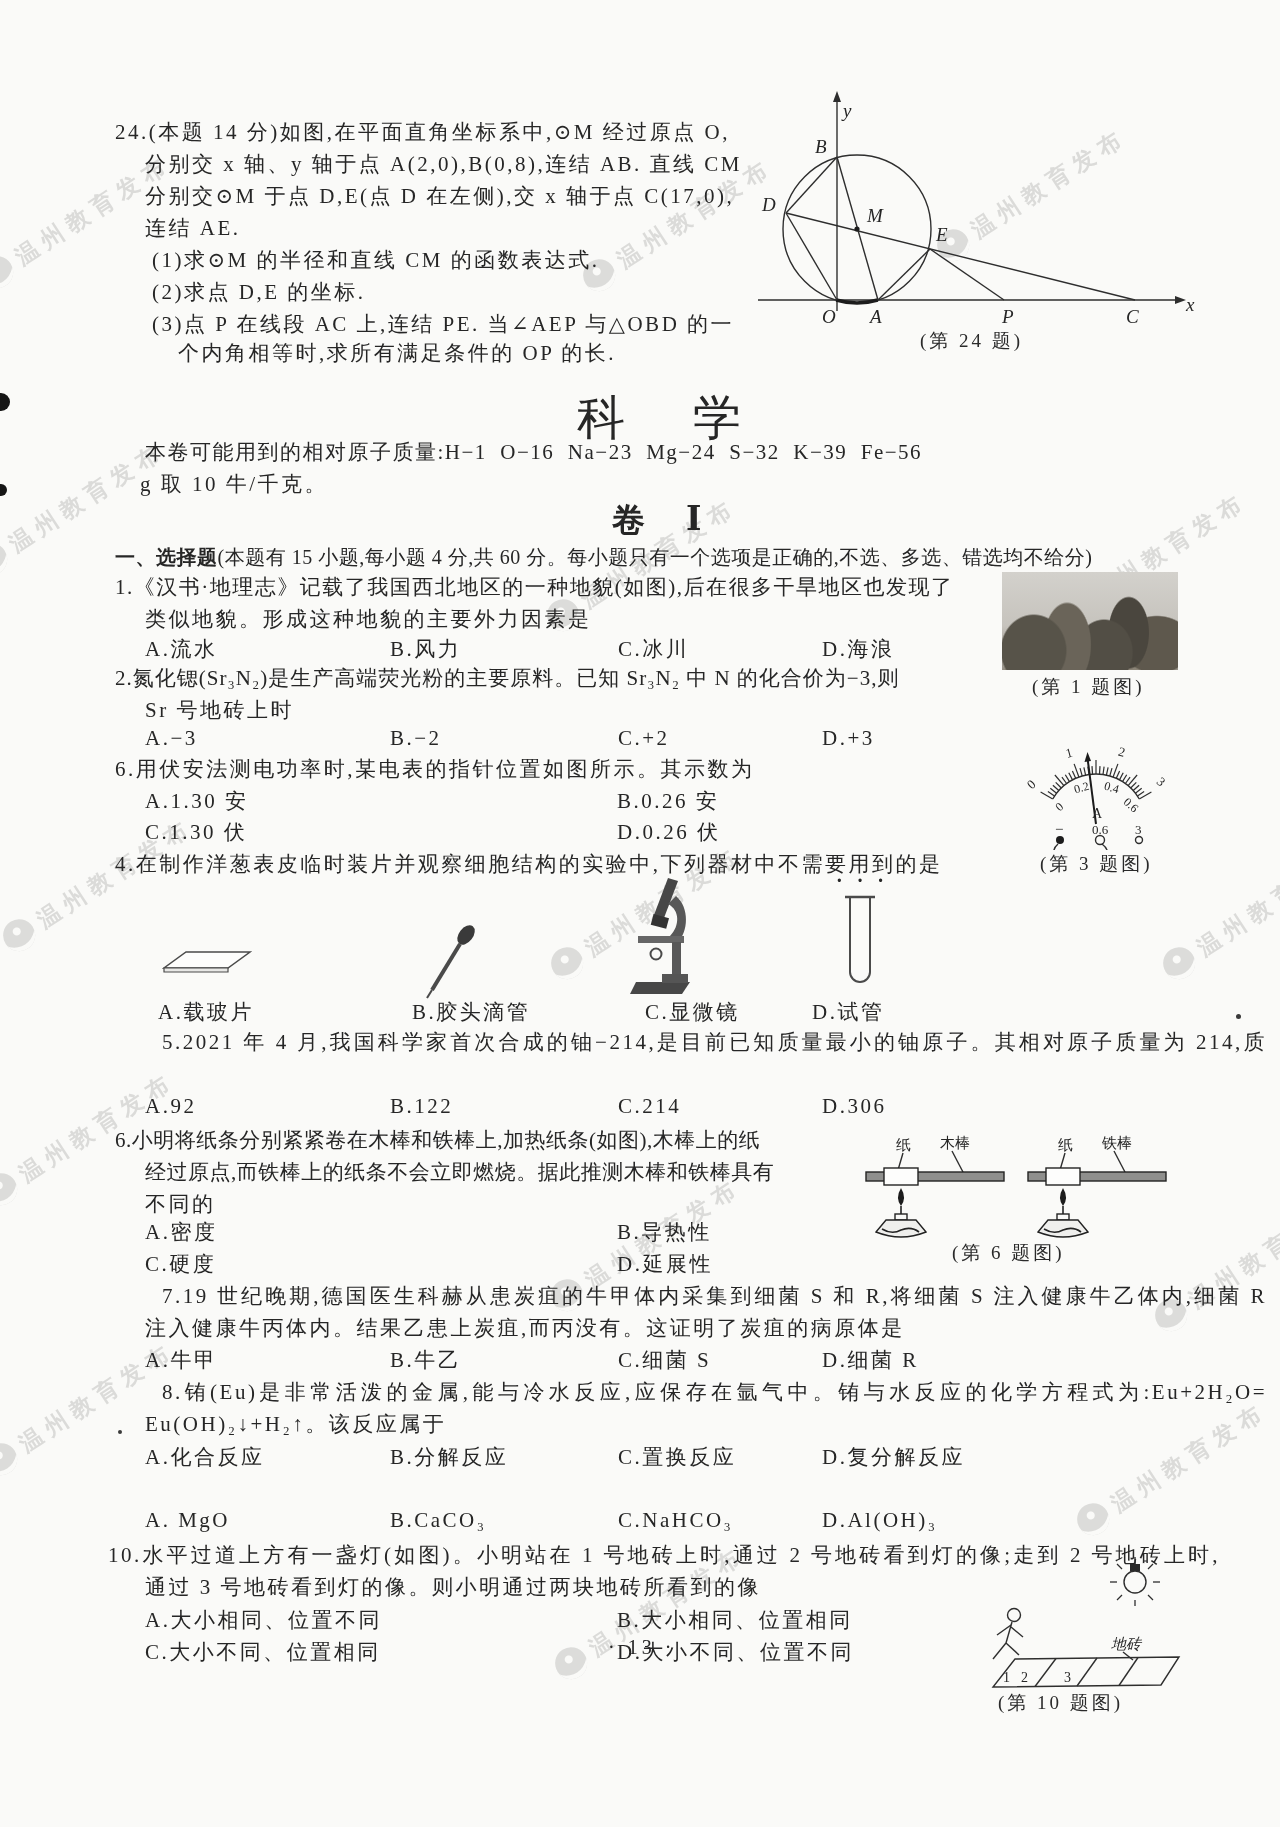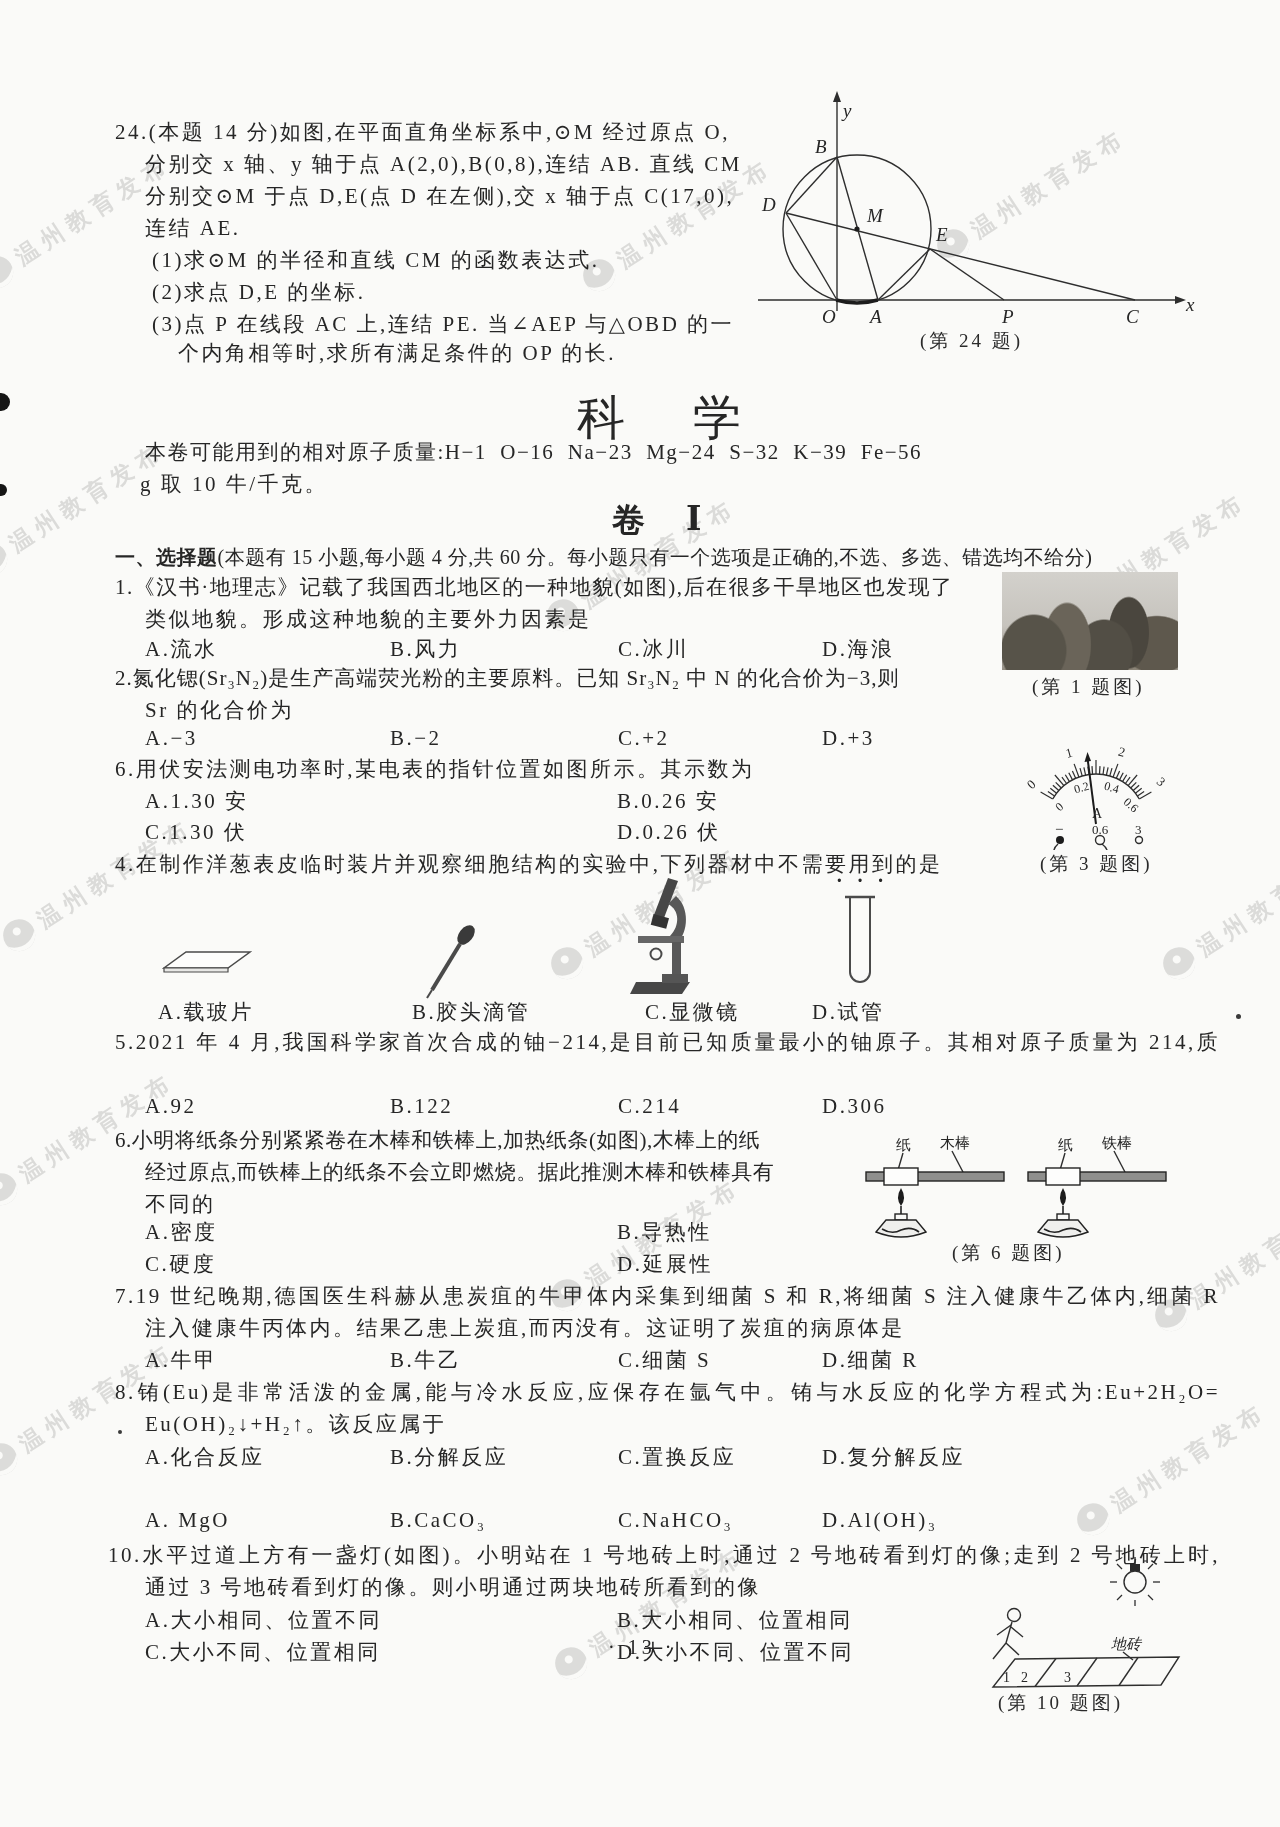--- a/index.html
+++ b/index.html
@@ -3,21 +3,21 @@
 <meta charset="utf-8">
 <style>
   html,body{margin:0;padding:0;}
   .page{position:relative;width:1280px;height:1827px;background:#fafaf8;overflow:hidden;
         font-family:"Liberation Serif","DejaVu Serif",serif;color:#262626;}
   .abs{position:absolute;white-space:pre;}
   .ln{font-size:21px;letter-spacing:2.5px;line-height:1.2;}
   .tight{letter-spacing:0.5px;}
   .t1{letter-spacing:1.5px;font-family:Liberation Serif, serif;}
   .just{white-space:normal;text-align:justify;text-align-last:justify;}
-  .w1105{width:1105px;}
+  .w1105{width:1105px;margin-left:47px;}
   .w1112{width:1112px;}
   .cap{font-size:19px;letter-spacing:3px;color:#2a2a2a;}
   .big-title{font-size:48px;font-weight:normal;letter-spacing:10px;}
   .vol{font-size:33px;font-weight:bold;}
   .bold{font-weight:bold;}
   .small{font-size:20px;letter-spacing:0.5px;}
   
   .wm{position:absolute;transform:rotate(-33deg);color:#c7c7c5;opacity:.6;white-space:nowrap;}
   .wmtext{font-size:23px;letter-spacing:7px;font-weight:bold;}
   .wmlogo{display:inline-block;width:32px;height:32px;border-radius:50%;vertical-align:-8px;margin-right:8px;
@@ -115,21 +115,21 @@
   <div class="abs ln t1" style="left:115px;top:575px">1.《汉书·地理志》记载了我国西北地区的一种地貌(如图),后在很多干旱地区也发现了</div>
   <div class="abs ln" style="left:145px;top:607px">类似地貌。形成这种地貌的主要外力因素是</div>
   <div class="abs ln" style="left:145px;top:637px">A.流水</div>
   <div class="abs ln" style="left:390px;top:637px">B.风力</div>
   <div class="abs ln" style="left:618px;top:637px">C.冰川</div>
   <div class="abs ln" style="left:822px;top:637px">D.海浪</div>
   <div class="photo"></div>
   <div class="abs cap" style="left:1032px;top:674px">(第 1 题图)</div>
 
   <div class="abs ln" style="left:115px;top:666px;letter-spacing:1px">2.氮化锶(Sr₃N₂)是生产高端荧光粉的主要原料。已知 Sr₃N₂ 中 N 的化合价为−3,则</div>
-  <div class="abs ln" style="left:145px;top:698px">Sr 的化合价为</div>
+  <div class="abs ln" style="left:145px;top:698px">Sr 号地砖上时</div>
   <div class="abs ln" style="left:145px;top:726px">A.−3</div>
   <div class="abs ln" style="left:390px;top:726px">B.−2</div>
   <div class="abs ln" style="left:618px;top:726px">C.+2</div>
   <div class="abs ln" style="left:822px;top:726px">D.+3</div>
 
   <div class="abs ln" style="left:115px;top:757px">6.用伏安法测电功率时,某电表的指针位置如图所示。其示数为</div>
   <div class="abs ln" style="left:145px;top:789px">A.1.30 安</div>
   <div class="abs ln" style="left:617px;top:789px">B.0.26 安</div>
   <div class="abs ln" style="left:145px;top:820px">C.1.30 伏</div>
   <div class="abs ln" style="left:617px;top:820px">D.0.26 伏</div>

